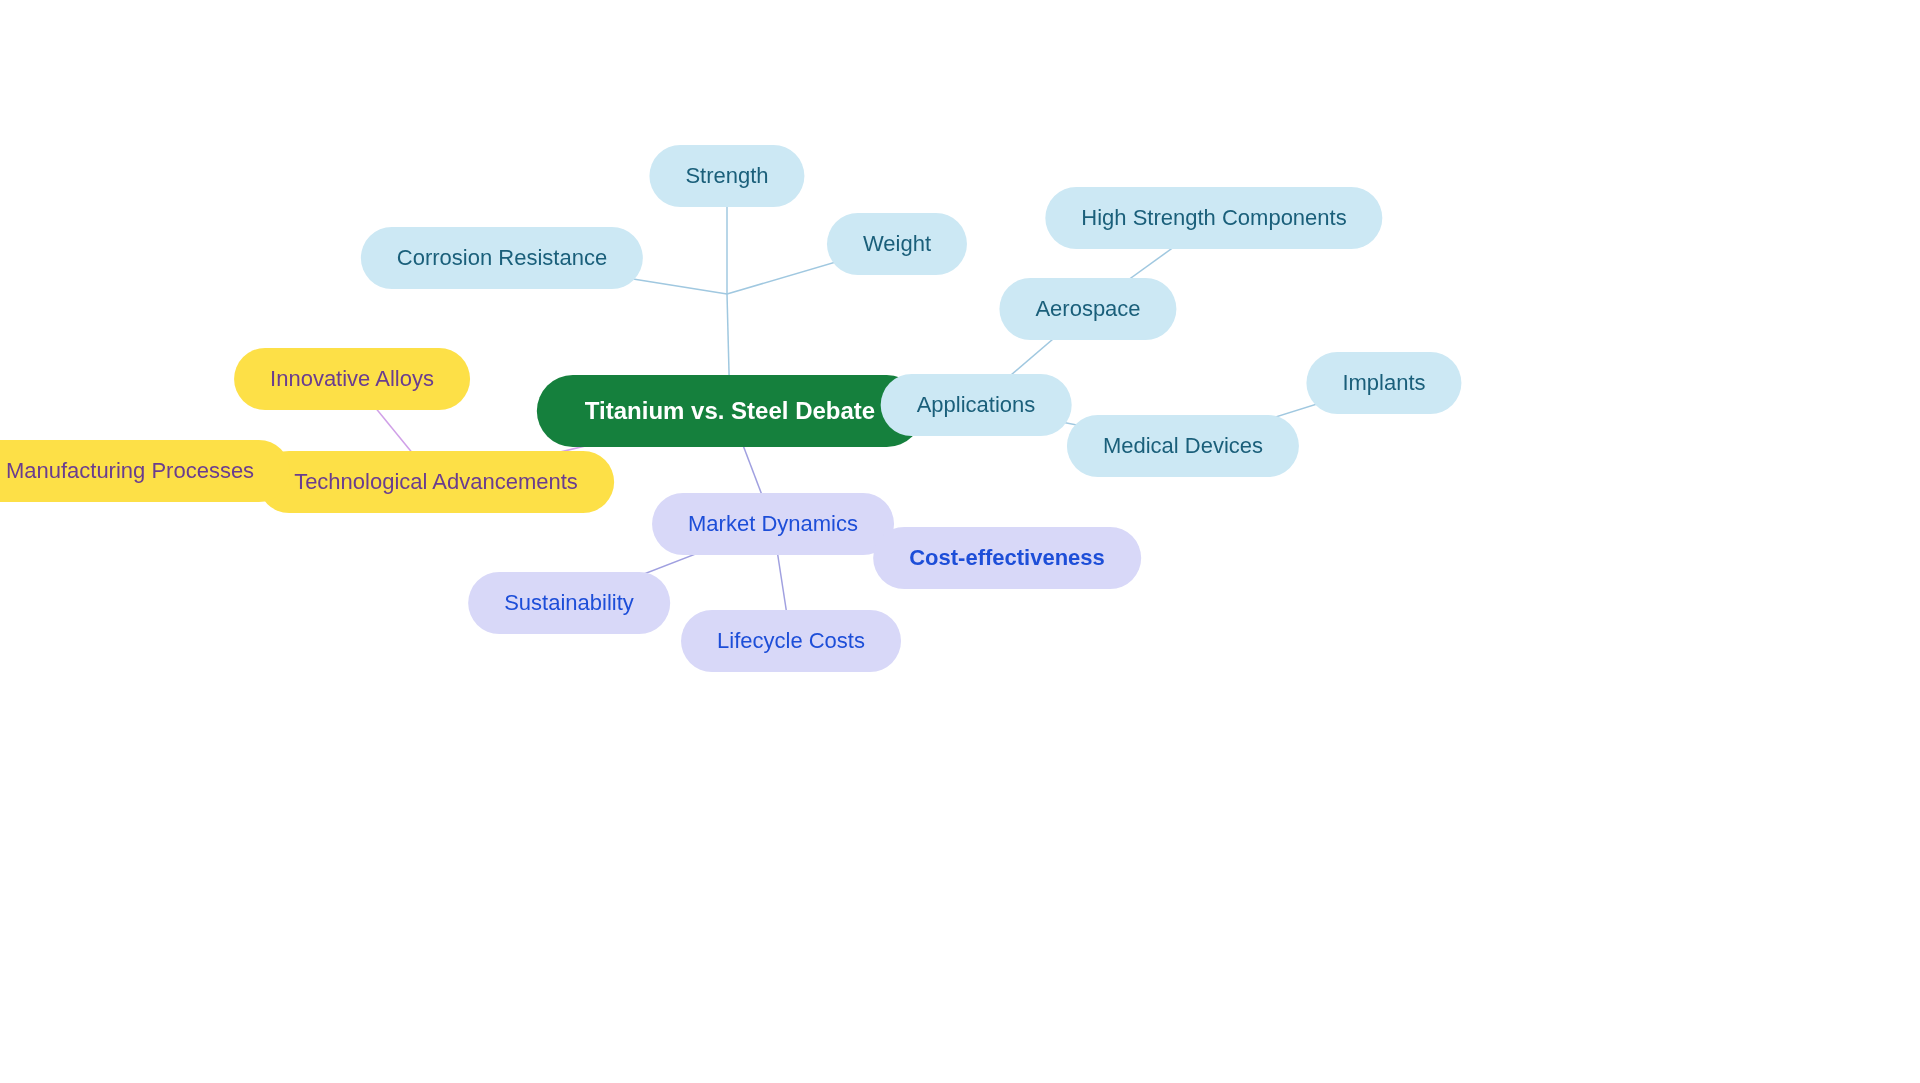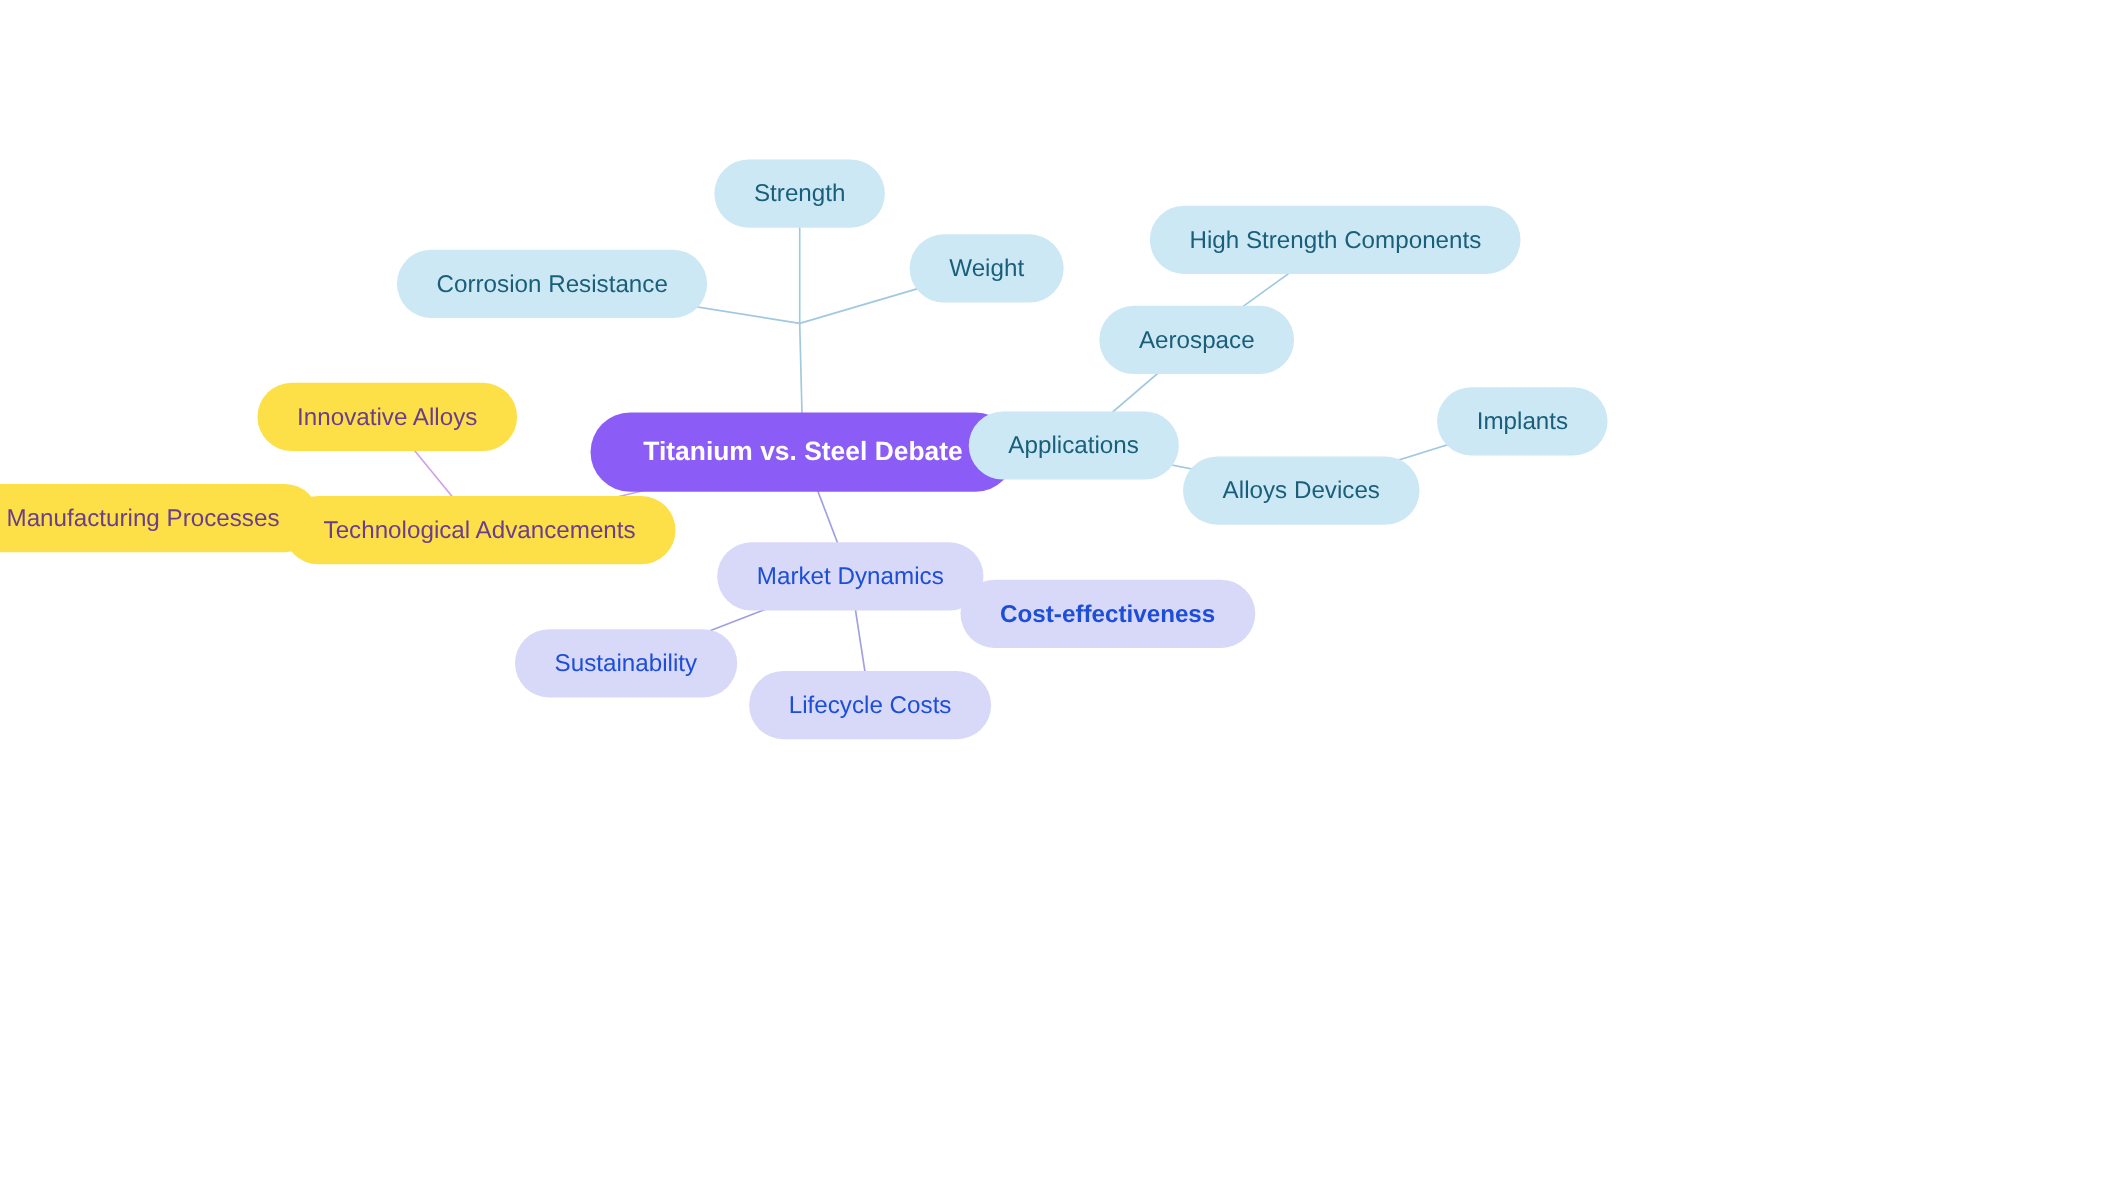--- a/index.html
+++ b/index.html
@@ -29,21 +29,21 @@
       display: flex;
       align-items: center;
       justify-content: center;
       text-align: right;
       font-size: 22px;
       font-weight: 500;
       cursor: pointer;
       transform: translate(-50%, -50%);
     }
     .node-center {
-      background: #8b5cf6;
+      background: #15803d;
       color: #ffffff;
       font-size: 24px;
       font-weight: 600;
       padding: 22px 48px;
       border-radius: 50px;
     }
     .node-blue {
       background: #cce8f4;
       color: #1a5f7a;
       border: none;
@@ -84,21 +84,21 @@
       <line x1="773" y1="524" x2="791" y2="641" stroke="#a0a0e0" stroke-width="1.5"></line>
       <line x1="773" y1="524" x2="569" y2="603" stroke="#a0a0e0" stroke-width="1.5"></line>
     </svg>
 <div class="node node-center" style="left: 730px; top: 411px;">Titanium vs. Steel Debate</div>
     <div class="node node-blue" style="left: 727px; top: 176px;">Strength</div>
     <div class="node node-blue" style="left: 897px; top: 244px;">Weight</div>
     <div class="node node-blue" style="left: 502px; top: 258px;">Corrosion Resistance</div>
     <div class="node node-blue" style="left: 976px; top: 405px;">Applications</div>
     <div class="node node-blue" style="left: 1088px; top: 309px;">Aerospace</div>
     <div class="node node-blue" style="left: 1214px; top: 218px;">High Strength Components</div>
-    <div class="node node-blue" style="left: 1183px; top: 446px;">Alloys Devices</div>
+    <div class="node node-blue" style="left: 1183px; top: 446px;">Medical Devices</div>
     <div class="node node-purple" style="left: 436px; top: 482px;">Technological Advancements</div>
     <div class="node node-blue" style="left: 1384px; top: 383px;">Implants</div>
     <div class="node node-purple" style="left: 352px; top: 379px;">Innovative Alloys</div>
     <div class="node node-purple" style="left: 130px; top: 471px;">Manufacturing Processes</div>
     <div class="node node-lavender" style="left: 773px; top: 524px;">Market Dynamics</div>
     <div class="node node-lavender" style="left: 1007px; top: 558px; font-weight: bold;">Cost-effectiveness</div>
     <div class="node node-lavender" style="left: 791px; top: 641px;">Lifecycle Costs</div>
     <div class="node node-lavender" style="left: 569px; top: 603px;">Sustainability</div>
   </div>
 

